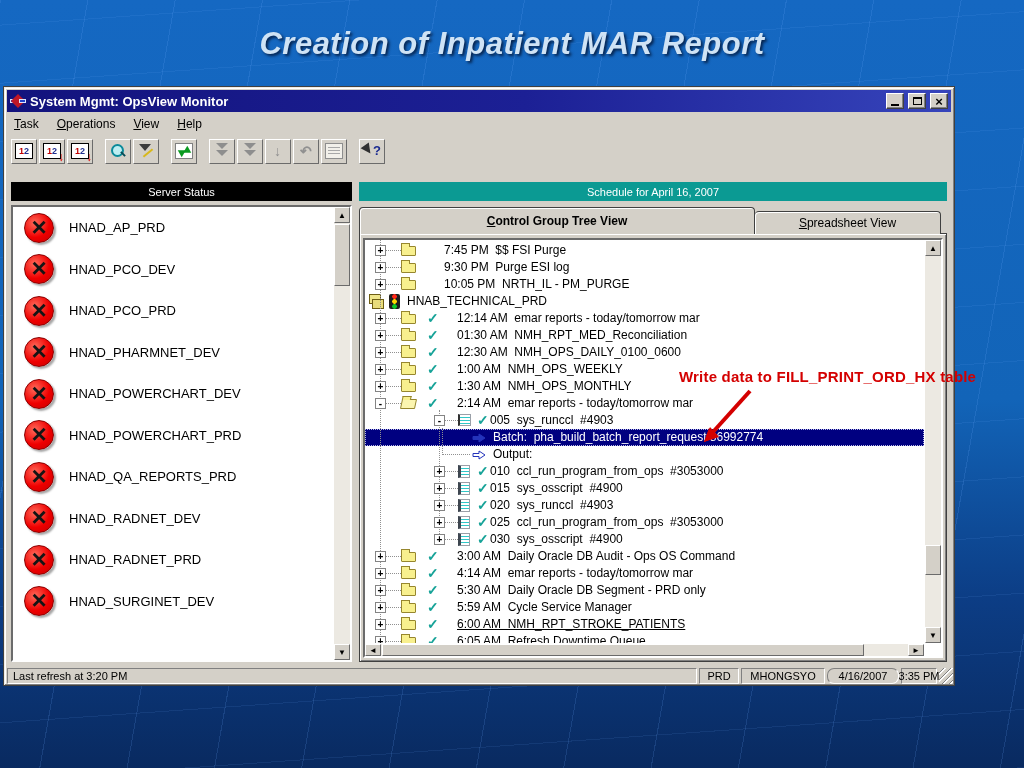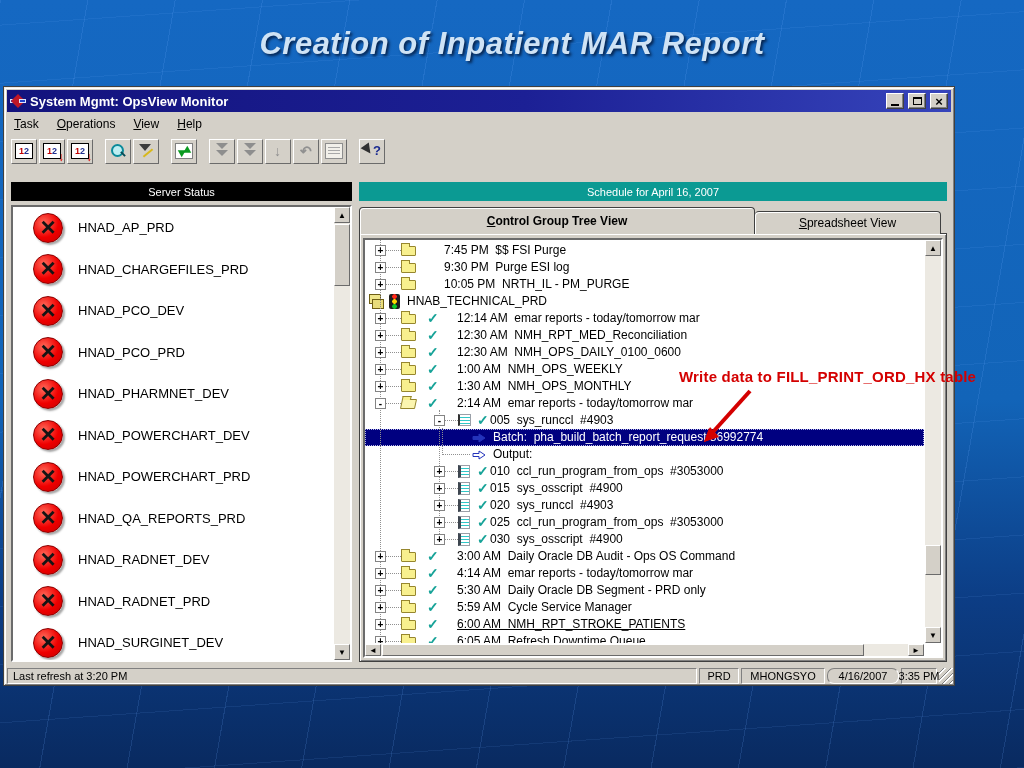--- a/index.html
+++ b/index.html
@@ -64,21 +64,21 @@
 
 .hdr{position:absolute;height:19px;display:flex;align-items:center;justify-content:center;
   color:#fff;font-size:11px;}
 .hdr-left{left:7px;top:95px;width:341px;background:#000;}
 .hdr-right{left:355px;top:95px;width:588px;}
 
 
 .server-box{position:absolute;left:7px;top:118px;width:341px;height:457px;background:#fff;
   border:2px solid;border-color:#6b6b6b #fff #fff #6b6b6b;}
 .server-rows{position:absolute;left:0;top:0;right:17px;bottom:0;overflow:hidden;}
-.srv-row{height:41.5px;display:flex;align-items:center;gap:15px;padding-left:20px;font-size:13px;color:#000;}
+.srv-row{height:41.5px;display:flex;align-items:center;gap:15px;padding-left:11px;font-size:13px;color:#000;}
 .red-x{width:30px;height:30px;border-radius:50%;flex:0 0 30px;
   background:radial-gradient(circle at 35% 32%,#ff6a5a,#ef0000 55%,#c40000);
   border:1px solid #8a0000;box-shadow:2px 2px 2px rgba(0,0,0,.35);
   display:flex;align-items:center;justify-content:center;}
 .red-x::before{content:"\00D7";font-size:26px;font-weight:900;color:#141414;line-height:0;margin-top:-2px;}
 
 
 .scroll-v{position:absolute;top:0;right:0;bottom:0;width:17px;background:#ece9e2;border-left:1px solid #fff;}
 .sb-btn{position:absolute;left:0;width:16px;height:16px;background:#d4d0c8;border:1px solid;border-color:#fff #6b6b6b #6b6b6b #fff;
   display:flex;align-items:center;justify-content:center;font-size:8px;color:#000;}
@@ -219,24 +219,20 @@
   <div class="hdr hdr-right" style="background: rgb(11, 154, 147);">Schedule for April 16, 2007</div>
 
   <div class="server-box">
     <div class="server-rows">
         <div class="srv-row">
           <span class="red-x"></span>
           <span>HNAD_AP_PRD</span>
         </div>
         <div class="srv-row">
           <span class="red-x"></span>
-          <span>HNAD_CHARGEFILES_PRD</span>
-        </div>
-        <div class="srv-row">
-          <span class="red-x"></span>
           <span>HNAD_PCO_DEV</span>
         </div>
         <div class="srv-row">
           <span class="red-x"></span>
           <span>HNAD_PCO_PRD</span>
         </div>
         <div class="srv-row">
           <span class="red-x"></span>
           <span>HNAD_PHARMNET_DEV</span>
         </div>
@@ -315,21 +311,21 @@
               <div class="h-line" style="left: 21px; width: 15px;"></div>
               <i class="icon-folder" style="left: 36px;"></i>
               <span class="icon-check" style="left: 62px;">✓</span>
               <span class="tree-label" style="left: 92px;">12:14 AM  emar reports - today/tomorrow mar</span>
             </div>
             <div class="tree-row">
               <div class="icon-expand" style="left: 10px;">+</div>
               <div class="h-line" style="left: 21px; width: 15px;"></div>
               <i class="icon-folder" style="left: 36px;"></i>
               <span class="icon-check" style="left: 62px;">✓</span>
-              <span class="tree-label" style="left: 92px;">12:30 AM  NMH_RPT_MED_Reconciliation</span>
+              <span class="tree-label" style="left: 92px;">01:30 AM  NMH_RPT_MED_Reconciliation</span>
             </div>
             <div class="tree-row">
               <div class="icon-expand" style="left: 10px;">+</div>
               <div class="h-line" style="left: 21px; width: 15px;"></div>
               <i class="icon-folder" style="left: 36px;"></i>
               <span class="icon-check" style="left: 62px;">✓</span>
               <span class="tree-label" style="left: 92px;">12:30 AM  NMH_OPS_DAILY_0100_0600</span>
             </div>
             <div class="tree-row">
               <div class="icon-expand" style="left: 10px;">+</div>

